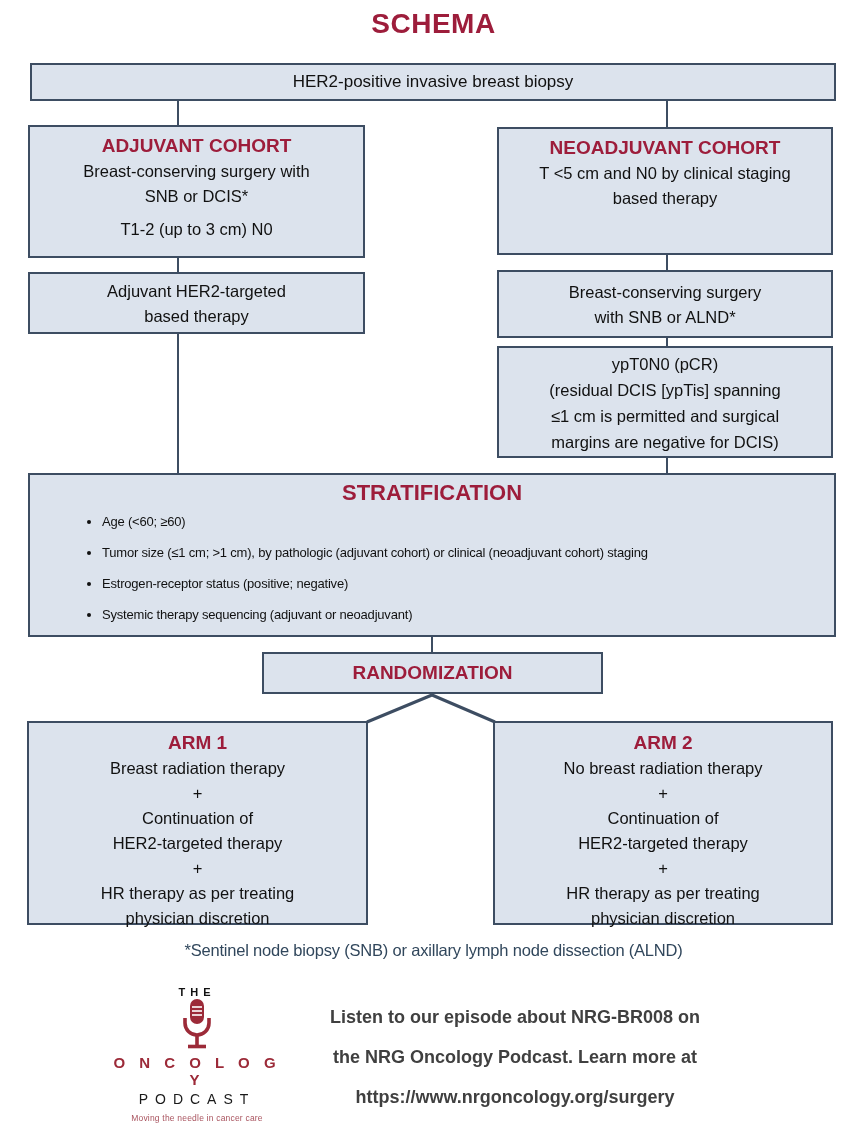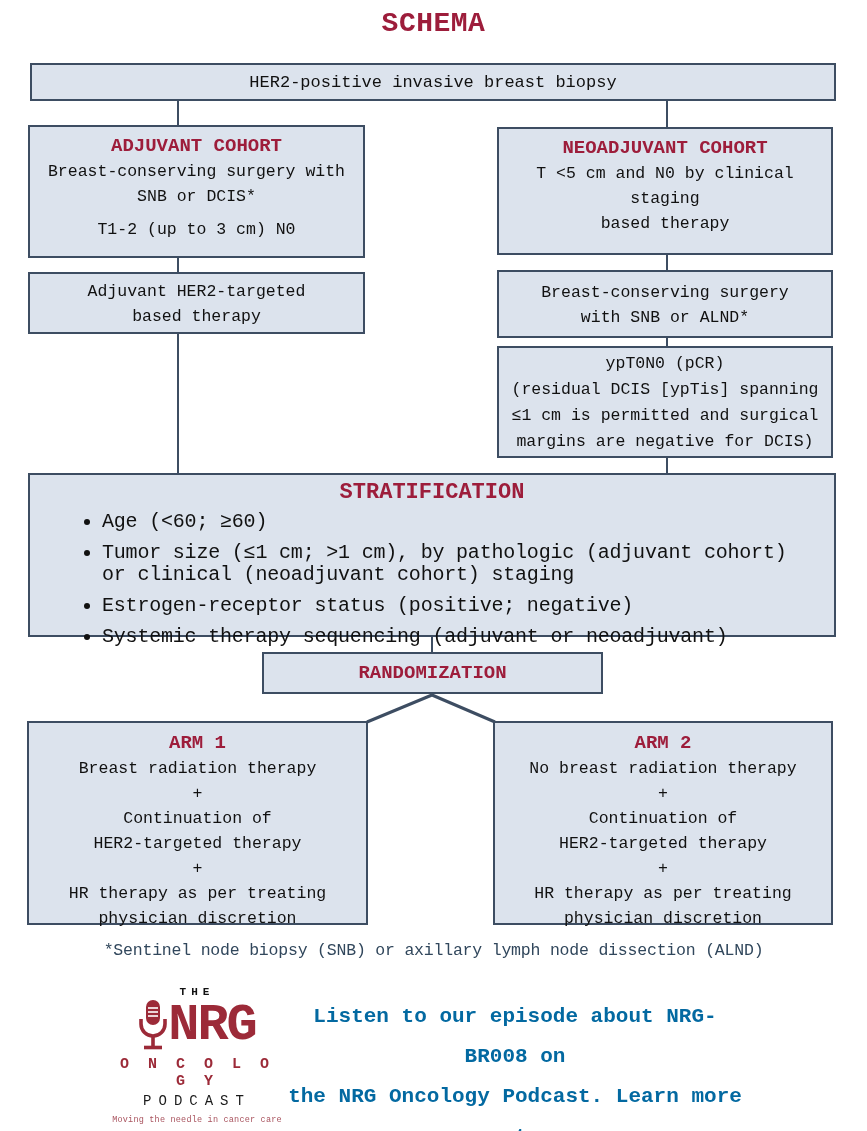--- a/index.html
+++ b/index.html
@@ -1,18 +1,18 @@
 <!DOCTYPE html>
 <html><head>
 <meta charset="utf-8">
 <style>
   html,body{margin:0;padding:0;background:#ffffff;}
   .page{
     position:relative;width:867px;height:1131px;background:#ffffff;
-    font-family:Liberation Mono, monospace;color:#111;
+    font-family:Liberation Sans, sans-serif;color:#111;
     overflow:hidden;
   }
   .schema-title{
     position:absolute;left:0;top:8px;width:867px;text-align:center;
     font-size:28px;font-weight:bold;color:#9d1d3b;letter-spacing:.5px;
   }
   .box{
     position:absolute;background:#dce3ed;border:2px solid #3d4d62;
     box-sizing:border-box;text-align:center;
   }
@@ -23,42 +23,42 @@
   .adjuvant-box{left:28px;top:125px;width:337px;height:133px;padding-top:6px;}
   .neoadjuvant-box{left:497px;top:127px;width:336px;height:128px;padding-top:6px;}
   .adjtherapy-box{left:28px;top:272px;width:337px;height:62px;padding-top:5px;}
   .bcs-box{left:497px;top:270px;width:336px;height:68px;padding-top:8px;}
   .pcr-box{left:497px;top:346px;width:336px;height:112px;padding-top:3px;}
   .pcr-box .bline{line-height:26px;}
   .gap-top{margin-top:8px;}
   .strat-box{left:28px;top:473px;width:808px;height:164px;padding-top:4px;}
   .strat-box .btitle{font-size:22px;line-height:28px;}
   .strat-list{margin:4px 0 0 0;padding:0 30px 0 72px;text-align:left;}
-  .strat-list li{font-size:20px;line-height:22px;margin-bottom:9px;letter-spacing:-.2px;}
+  .strat-list li{font-size:13px;line-height:22px;margin-bottom:9px;letter-spacing:-.2px;}
   .rand-box{left:262px;top:652px;width:341px;height:42px;display:flex;align-items:center;justify-content:center;}
   .arm-box{top:721px;width:341px;height:204px;padding-top:7px;}
   .arm1{left:27px;}
   .arm2{left:493px;width:340px;}
   .arm-box .bline{line-height:25px;}
   .diag-svg{position:absolute;left:0;top:0;width:867px;height:1131px;pointer-events:none;}
   .footnote{
     position:absolute;left:0;top:941px;width:867px;text-align:center;
     font-size:16.5px;color:#31475c;letter-spacing:-.2px;
   }
   
   .logo{position:absolute;left:108px;top:986px;width:178px;text-align:center;}
   .logo-the{font-size:11px;font-weight:bold;letter-spacing:5px;color:#111;}
   .logo-nrg-row{display:flex;align-items:center;justify-content:center;margin-top:0px;}
   .logo-nrg{font-size:52px;font-weight:bold;color:#9c2a38;letter-spacing:-2px;line-height:56px;}
   .logo-onc{font-size:15px;font-weight:bold;letter-spacing:5px;color:#9c2a38;margin-top:2px;}
   .logo-pod{font-size:14px;letter-spacing:7px;color:#1a1a1a;margin-top:3px;}
   .logo-tag{font-size:8.5px;color:#aa5560;margin-top:6px;letter-spacing:.2px;}
   .footer-text{
     position:absolute;left:285px;top:997px;width:460px;text-align:center;
-    font-size:21px;font-weight:bold;color:#0369a1;line-height:40px;
+    font-size:18px;font-weight:bold;color:#404040;line-height:40px;
   }
 </style>
 </head>
 <body>
 
 <div class="page">
 
   <div class="schema-title">SCHEMA</div>
 
   <div class="box her2-box">
@@ -151,21 +151,20 @@
     <div class="logo-nrg-row">
       <svg width="30" height="54" viewBox="0 0 30 54">
         <rect x="8" y="1" width="14" height="25" rx="7" fill="#9c2a38"></rect>
         <line x1="10" y1="9" x2="20" y2="9" stroke="#ffffff" stroke-width="1.6"></line>
         <line x1="10" y1="13" x2="20" y2="13" stroke="#ffffff" stroke-width="1.6"></line>
         <line x1="10" y1="17" x2="20" y2="17" stroke="#ffffff" stroke-width="1.6"></line>
         <path d="M3,20 v5 a12,12 0 0 0 24,0 v-5" fill="none" stroke="#9c2a38" stroke-width="3.6"></path>
         <line x1="15" y1="38" x2="15" y2="47" stroke="#9c2a38" stroke-width="3.6"></line>
         <line x1="6" y1="48.5" x2="24" y2="48.5" stroke="#9c2a38" stroke-width="3.6"></line>
       </svg>
-      <span class="logo-nrg">NRG</span>
     </div>
     <div class="logo-onc">O N C O L O G Y</div>
     <div class="logo-pod">PODCAST</div>
     <div class="logo-tag">Moving the needle in cancer care</div>
   </div>
 
   <div class="footer-text">
     <div>Listen to our episode about NRG-BR008 on</div>
     <div>the NRG Oncology Podcast. Learn more at</div>
     <div>https://www.nrgoncology.org/surgery</div>

